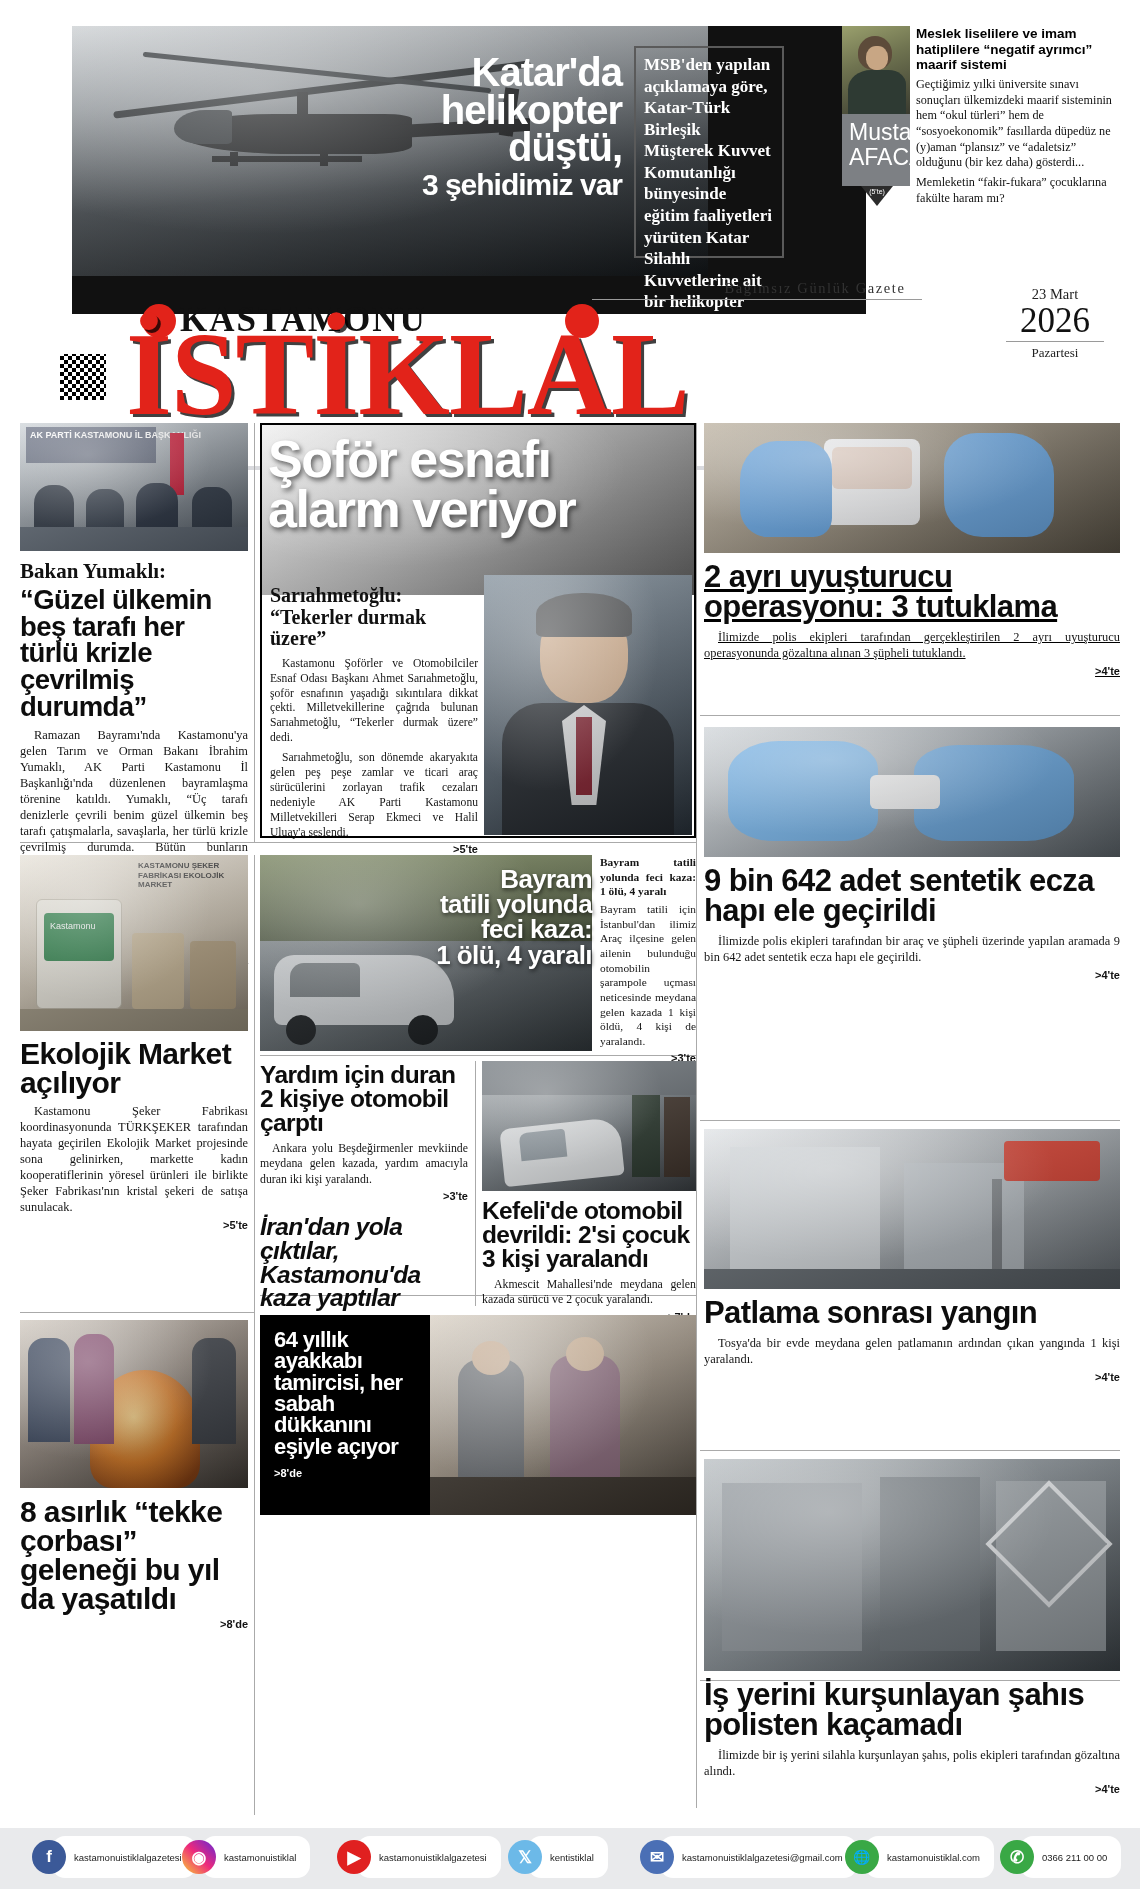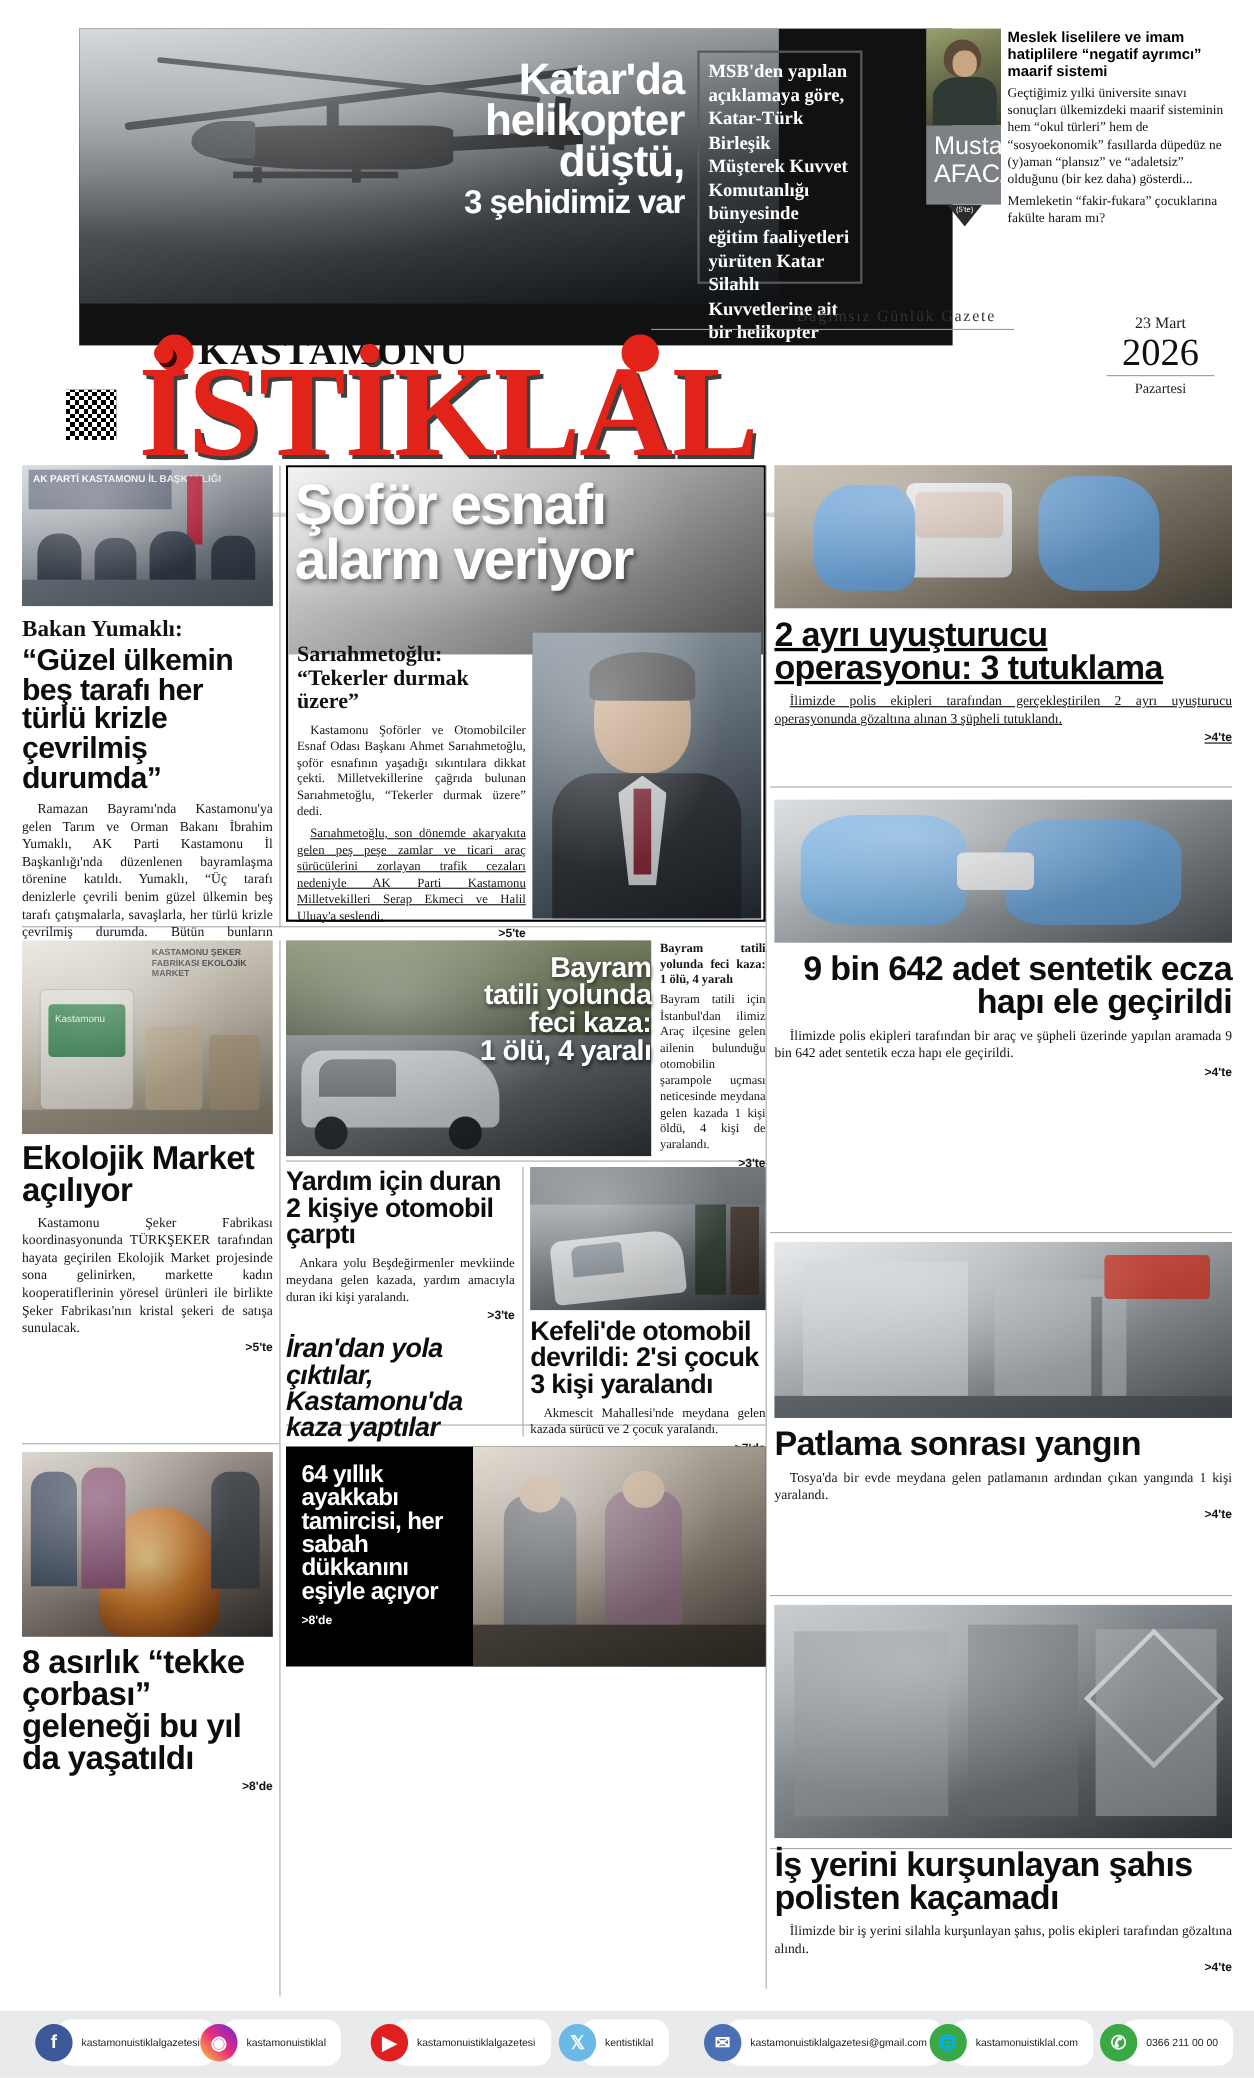--- a/index.html
+++ b/index.html
@@ -264,21 +264,21 @@
                     font-size:52px;line-height:.96;color:#fff;letter-spacing:-1.5px;
                     text-shadow:2px 3px 5px rgba(0,0,0,.55);">Şoför esnafı</div>
         <div style="font-family:'Liberation Sans',sans-serif;font-stretch:condensed;font-weight:700;
                     font-size:52px;line-height:.96;color:#fff;letter-spacing:-1.5px;
                     text-shadow:2px 3px 5px rgba(0,0,0,.55);">alarm veriyor</div>
       </div>
 
       <div style="position:absolute;left:8px;top:160px;width:208px;">
         <div style="font-family:'Liberation Serif',serif;font-weight:700;font-size:20px;line-height:1.08;color:#111;">Sarıahmetoğlu: “Tekerler durmak üzere”</div>
         <div class="body" style="margin-top:7px;text-indent:12px;font-size:11.6px;">Kastamonu Şoförler ve Otomobilciler Esnaf Odası Başkanı Ahmet Sarıahmetoğlu, şoför esnafının yaşadığı sıkıntılara dikkat çekti. Milletvekillerine çağrıda bulunan Sarıahmetoğlu, “Tekerler durmak üzere” dedi.</div>
-        <div class="body" style="margin-top:5px;text-indent:12px;font-size:11.6px;text-decoration:underline;">Sarıahmetoğlu, son dönemde akaryakıta gelen peş peşe zamlar ve ticari araç sürücülerini zorlayan trafik cezaları nedeniyle AK Parti Kastamonu Milletvekilleri Serap Ekmeci ve Halil Uluay'a seslendi.</div>
+        <div class="body" style="margin-top:5px;text-indent:12px;font-size:11.6px;">Sarıahmetoğlu, son dönemde akaryakıta gelen peş peşe zamlar ve ticari araç sürücülerini zorlayan trafik cezaları nedeniyle AK Parti Kastamonu Milletvekilleri Serap Ekmeci ve Halil Uluay'a seslendi.</div>
         <div class="ref">&gt;5'te</div>
       </div>
 
       <div class="photo" style="position:absolute;left:222px;top:150px;width:208px;height:260px;
            background:linear-gradient(150deg,#7d8b97 0%,#4d5a66 60%,#2a333c 100%);">
         <div style="position:absolute;left:56px;top:28px;width:88px;height:100px;background:#d8b28f;border-radius:46% 46% 42% 42%;"></div>
         <div style="position:absolute;left:52px;top:18px;width:96px;height:44px;background:#47494b;border-radius:48% 48% 10% 10%;"></div>
         <div style="position:absolute;left:18px;top:128px;width:172px;height:132px;background:#23282e;border-radius:40px 40px 0 0;"></div>
         <div style="position:absolute;left:78px;top:130px;width:44px;height:100px;background:#e9eaec;clip-path:polygon(50% 0,100% 16%,78% 100%,22% 100%,0 16%);"></div>
         <div style="position:absolute;left:92px;top:142px;width:16px;height:78px;background:#8a2030;"></div>
@@ -384,21 +384,21 @@
       <div class="body" style="margin-top:8px;text-indent:14px;">İlimizde polis ekipleri tarafından gerçekleştirilen 2 ayrı uyuşturucu operasyonunda gözaltına alınan 3 şüpheli tutuklandı.</div>
       <div class="ref">&gt;4'te</div>
     </div>
 
     <div style="position:absolute; left:684px; top:312px; width:416px;">
       <div class="photo" style="width:416px;height:130px;background:linear-gradient(150deg,#cfd4d8,#9aa1a7 50%,#5e666c);">
         <div style="position:absolute;left:24px;top:14px;width:150px;height:100px;background:#6fb0e8;border-radius:34% 28% 22% 30%;"></div>
         <div style="position:absolute;left:210px;top:18px;width:160px;height:96px;background:#69a9e3;border-radius:28% 34% 30% 22%;"></div>
         <div style="position:absolute;left:166px;top:48px;width:70px;height:34px;background:#f4f5f6;border-radius:6px;"></div>
       </div>
-      <div class="bigh" style="font-size:31px;margin-top:9px;text-align:right;">9 bin 642 adet sentetik ecza hapı ele geçirildi</div>
+      <div class="bigh" style="font-size:31px;margin-top:9px;">9 bin 642 adet sentetik ecza hapı ele geçirildi</div>
       <div class="body" style="margin-top:8px;text-indent:14px;">İlimizde polis ekipleri tarafından bir araç ve şüpheli üzerinde yapılan aramada 9 bin 642 adet sentetik ecza hapı ele geçirildi.</div>
       <div class="ref">&gt;4'te</div>
     </div>
 
     <div style="position:absolute; left:684px; top:714px; width:416px;">
       <div class="photo" style="width:416px;height:160px;background:linear-gradient(155deg,#dfe2e5,#a7adb2 50%,#646b71);">
         <div style="position:absolute;left:26px;top:18px;width:150px;height:126px;background:#cfd4d8;"></div>
         <div style="position:absolute;left:200px;top:34px;width:120px;height:110px;background:#b7bec4;"></div>
         <div style="position:absolute;left:300px;top:12px;width:96px;height:40px;background:#d83a2a;border-radius:4px;"></div>
         <div style="position:absolute;left:288px;top:50px;width:10px;height:96px;background:#7c8186;"></div>

